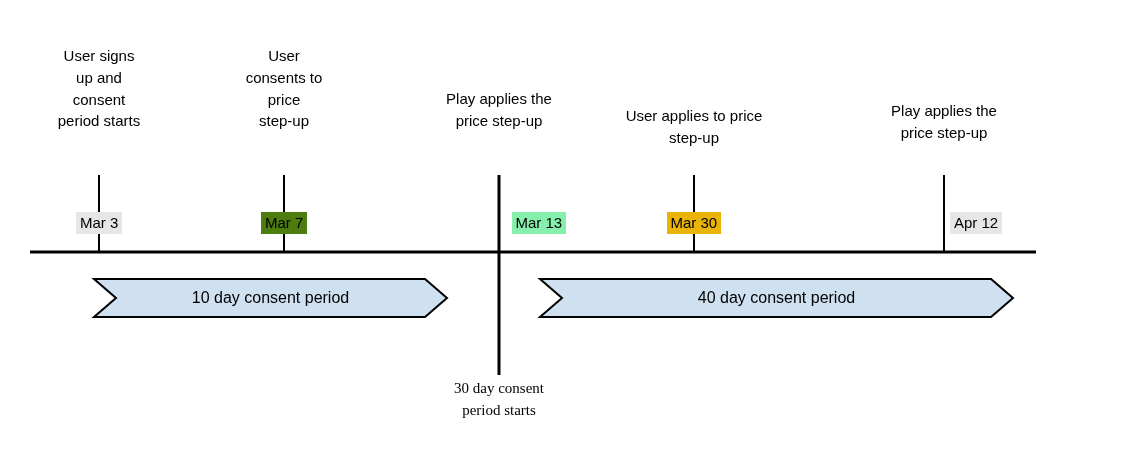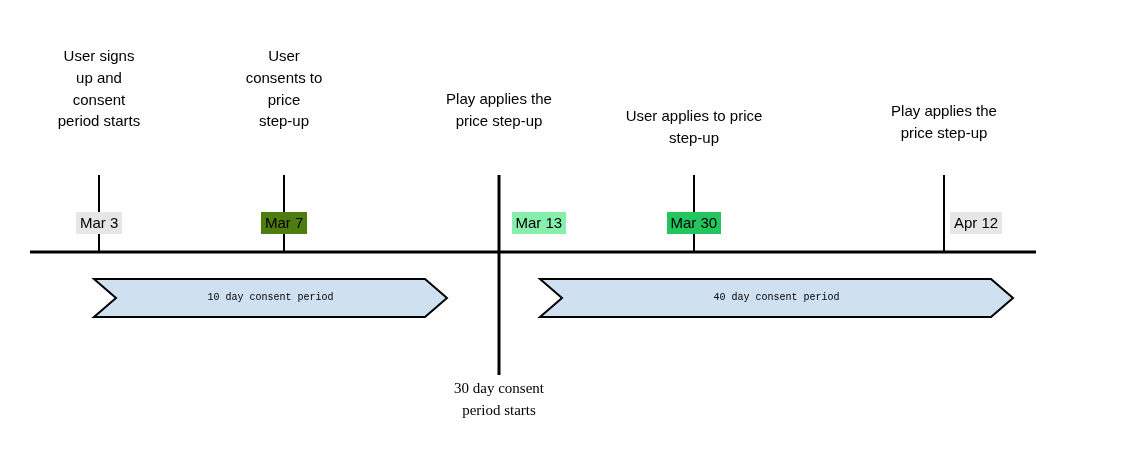--- a/index.html
+++ b/index.html
@@ -40,25 +40,25 @@
     color: #000000;
     background: #e6e6e6;
     padding: 2px 4px;
     white-space: nowrap;
     font-family: "Liberation Sans", sans-serif;
     text-align: right;
   }
   .band-label {
     position: absolute;
     text-align: center;
-    font-size: 10px;
+    font-size: 16px;
     line-height: 18px;
     color: #000000;
     white-space: nowrap;
-    font-family: Liberation Mono, monospace;
+    font-family: Liberation Sans, sans-serif;
   }
   .below-label {
     position: absolute;
     text-align: center;
     font-size: 15px;
     line-height: 1.45;
     color: #000000;
     white-space: pre-line;
     font-family: Liberation Serif, serif;
   }
@@ -100,21 +100,21 @@
       <div class="event-label" style="left: 586.5px; top: 105px; width: 215px;">User applies to price
 step-up</div>
       <div class="event-label" style="left: 849px; top: 100px; width: 190px;">Play applies the
 price step-up</div>
     </div>
 
   <div id="date-layer">
       <div class="date-chip" style="background: rgb(230, 230, 230); top: 212px; left: 76px;">Mar 3</div>
       <div class="date-chip" style="background: #4d7c0f; top: 212px; left: 261px;">Mar 7</div>
       <div class="date-chip" style="background: #86efac; top: 212px; left: 471.5px; margin-left: 40px;">Mar 13</div>
-      <div class="date-chip" style="background: #22c55e; top: 212px; left: 666.5px;">Mar 30</div>
+      <div class="date-chip" style="background: #eab308; top: 212px; left: 666.5px;">Mar 30</div>
       <div class="date-chip" style="background: rgb(230, 230, 230); top: 212px; left: 918px; margin-left: 32px;">Apr 12</div>
     </div>
 
   <div id="band-label-layer">
       <div class="band-label" style="left: 94px; width: 353px; top: 289px;">10 day consent period</div>
       <div class="band-label" style="left: 540px; width: 473px; top: 289px;">40 day consent period</div>
     </div>
 
   <div id="below-layer">
       <div class="below-label" style="left: 404px; top: 378px; width: 190px;">30 day consent

